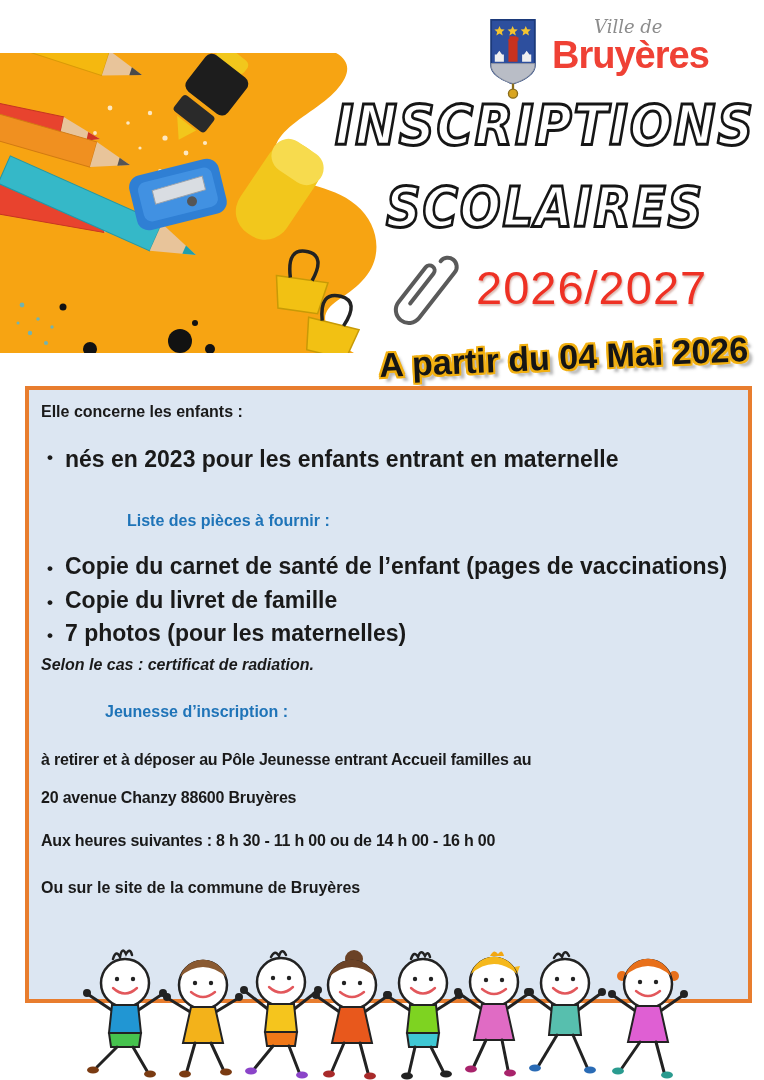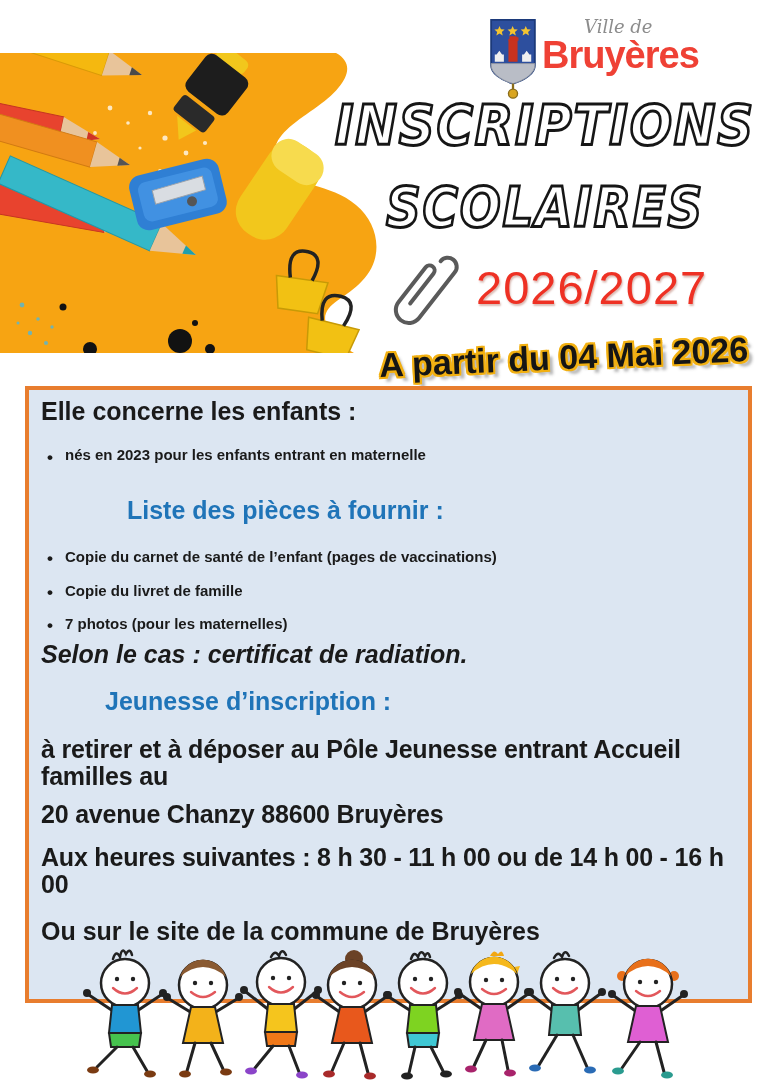--- a/index.html
+++ b/index.html
@@ -1,21 +1,21 @@
 <!DOCTYPE html>
 <html style="--accent-orange: #e87d2e; --box-bg: #dce6f2; --heading-blue: #1f74b8; --brand-red: #ef4135; --year-red: #ee3124; --date-outline-yellow: #f2b011; --text-black: #1a1a1a; --logo-gray: #8c8c8c; --splash-orange: #f7a412;"><head>
 <meta charset="utf-8">
 <style>
   html,body{margin:0;padding:0;background:#fff;}
   .page{position:relative;width:764px;height:1080px;background:#fff;overflow:hidden;
         font-family:"Liberation Sans",sans-serif;}
 
   
   .logo{position:absolute;left:484px;top:18px;display:flex;align-items:flex-start;}
-  .logo-text{display:flex;flex-direction:column;}
+  .logo-text{margin-left:10px;display:flex;flex-direction:column;}
   .logo-villede{font-family:"DejaVu Serif",serif;font-style:italic;color:var(--logo-gray,#8c8c8c);
         font-size:18px;margin-left:42px;line-height:18px;}
   .logo-city{font-family:"Liberation Sans",sans-serif;font-weight:bold;
         color:var(--brand-red,#ef4135);font-size:38px;line-height:38px;letter-spacing:-1px;}
 
   
   .title-svg{position:absolute;left:326px;top:86px;}
   .title-svg text{font-family:"DejaVu Sans",sans-serif;font-weight:bold;font-style:italic;
         fill:#ffffff;stroke:#161616;stroke-width:3px;letter-spacing:2px;}
 
@@ -38,23 +38,23 @@
            0    2px 0 var(--date-outline-yellow,#f2b011),
            5px  5px 3px rgba(90,90,90,.45);}
 
   
   .pencils{position:absolute;left:0;top:53px;}
 
   
   .info-box{position:absolute;left:25px;top:386px;width:727px;height:617px;box-sizing:border-box;
         background:var(--box-bg,#dce6f2);border:4px solid var(--accent-orange,#e87d2e);
         padding:6px 10px 0 12px;color:var(--text-black,#1a1a1a);}
-  .info-box p{margin:0;font-weight:bold;font-size:25px;line-height:27px;}
+  .info-box p{margin:0;font-weight:bold;font-size:16px;line-height:27px;}
   .intro{margin-top:2px !important;}
-  ul{list-style:none;margin:0;padding:0;font-weight:bold;font-size:15px;}
+  ul{list-style:none;margin:0;padding:0;font-weight:bold;font-size:23px;}
   ul li{position:relative;padding-left:24px;}
   ul li::before{content:"•";position:absolute;left:6px;font-size:17px;top:2px;}
   .intro-list{margin-top:21px;}
   .blue-heading{color:var(--heading-blue,#1f74b8);font-size:22px;}
   .h-pieces{margin-top:34px !important;margin-left:86px !important;}
   .pieces-list{margin-top:16px;}
   .pieces-list li{line-height:33.5px;}
   .note{font-style:italic;font-size:22px;}
   .h-dossier{margin-top:20px !important;margin-left:64px !important;}
   .dossier-1{margin-top:21px !important;letter-spacing:-0.2px;}

